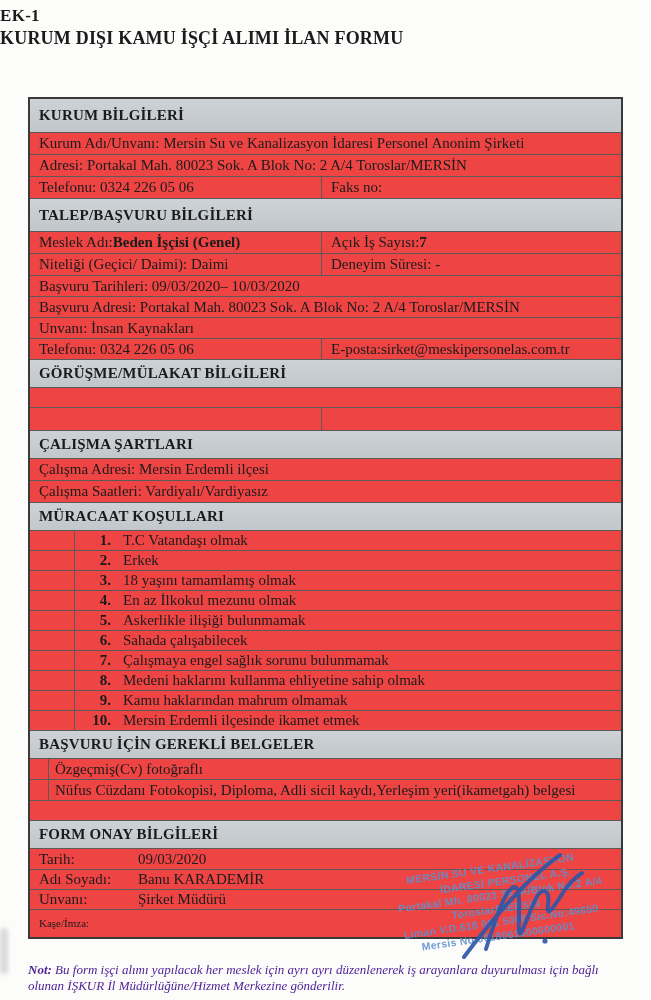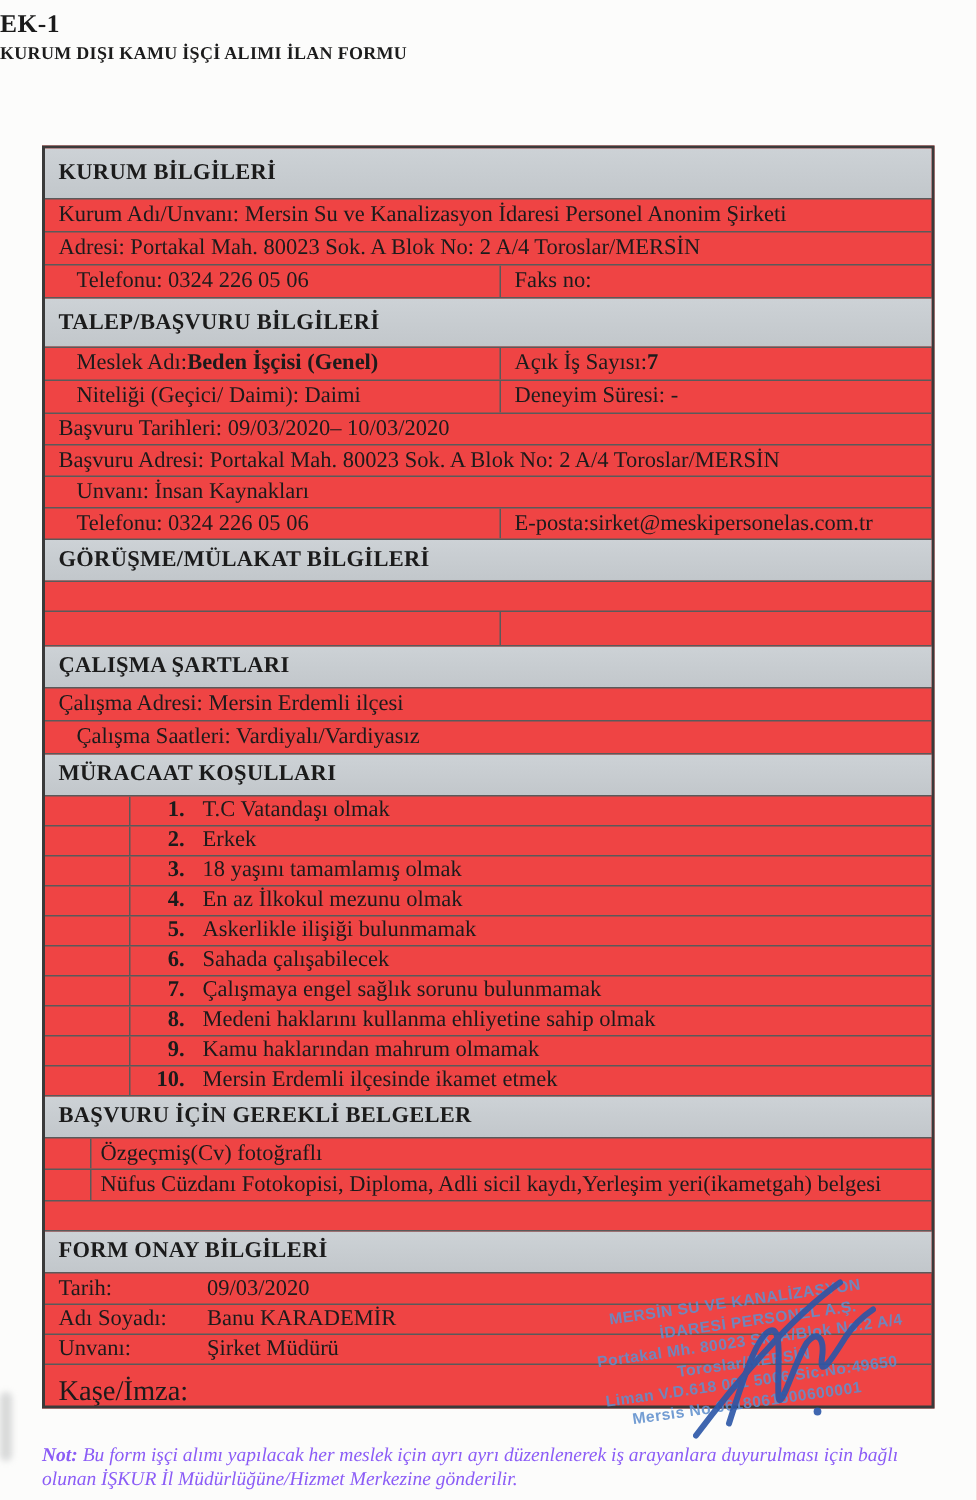--- a/index.html
+++ b/index.html
@@ -1,50 +1,50 @@
 <!DOCTYPE html>
 <html><head>
 <meta charset="utf-8">
 <style>
   html,body{margin:0;padding:0;background:#ffffff;}
   .page{position:relative;width:651px;height:1000px;background:#fcfcfb;
         font-family:"Liberation Serif","DejaVu Serif",serif;color:#1b1b1b;overflow:hidden;}
   .heading{position:absolute;top:6px;left:0;width:100%;text-align:left;}
   .h1{font-size:17px;font-weight:bold;letter-spacing:.3px;}
-  .h2{font-size:12px;font-weight:bold;margin-top:2px;letter-spacing:.2px;}
+  .h2{font-size:18px;font-weight:bold;margin-top:2px;letter-spacing:.2px;}
   .doc{position:absolute;left:28px;top:97px;width:595px;border:2px solid #3a3a3a;background:#ef4444;box-sizing:border-box;}
   .doc > div + div{border-top:1px solid #5a5a5a;font-family:Liberation Serif, serif;}
   .band{background:linear-gradient(#cdd2d6,#c2c7cb);font-weight:bold;font-size:15px;
         display:flex;align-items:center;padding-left:9px;box-sizing:border-box;letter-spacing:.2px;}
   .row{display:flex;align-items:center;font-size:15px;padding-left:9px;box-sizing:border-box;
        white-space:nowrap;overflow:hidden;}
-  .row.nopad{padding-left:12px;}
+  .row.nopad{padding-left:0;}
   .h33{height:33px}.h32{height:28px}.h23{height:23px}.h22{height:22px}.h21{height:21px}.h20{height:20px}
   .cell-l{width:292px;height:100%;display:flex;align-items:center;padding-left:9px;
           border-right:1px solid #5a5a5a;box-sizing:border-box;white-space:nowrap;overflow:hidden;}
   .cell-r{flex:1;height:100%;display:flex;align-items:center;padding-left:9px;
           box-sizing:border-box;white-space:nowrap;overflow:hidden;}
   .bold{font-weight:bold;}
   .mspacer{width:45px;height:100%;border-right:1px solid #5a5a5a;box-sizing:border-box;flex:none;}
   .mnum{width:36px;text-align:right;font-weight:bold;flex:none;}
   .mtext{margin-left:12px;}
   .bspacer{width:19px;height:100%;border-right:1px solid #5a5a5a;box-sizing:border-box;flex:none;}
   .btext{margin-left:6px;}
   .olabel{display:inline-block;width:99px;flex:none;}
-  .kase{align-items:flex-start;padding-top:7px;font-size:19px;}
+  .kase{align-items:flex-start;padding-top:7px;font-size:11px;}
   .stamp{position:absolute;left:398px;top:858px;width:250px;transform:rotate(-8deg);
          font-family:"Liberation Sans","DejaVu Sans",sans-serif;font-weight:bold;
          color:rgba(96,143,205,.88);font-size:10.5px;line-height:13.5px;letter-spacing:.3px;
          pointer-events:none;}
   .sl{white-space:nowrap;}
   .sl1{margin-left:12px;}.sl2{margin-left:44px;}.sl3{margin-left:0px;}
   .sl4{margin-left:52px;}.sl5{margin-left:2px;}.sl6{margin-left:18px;}
   .sig{position:absolute;left:448px;top:845px;pointer-events:none;}
   .note{position:absolute;left:28px;top:962px;width:606px;font-size:13px;font-style:italic;
-        line-height:16px;color:#8b5cf6;}
+        line-height:16px;color:#4c1d95;}
   .note .nb{font-weight:bold;}
   .artifact{position:absolute;left:0px;top:928px;width:8px;height:46px;
             background:rgba(150,152,155,.35);border-radius:4px;filter:blur(2px);}
 </style>
 </head>
 <body>
 
 <div class="page">
 
   <div class="heading">

